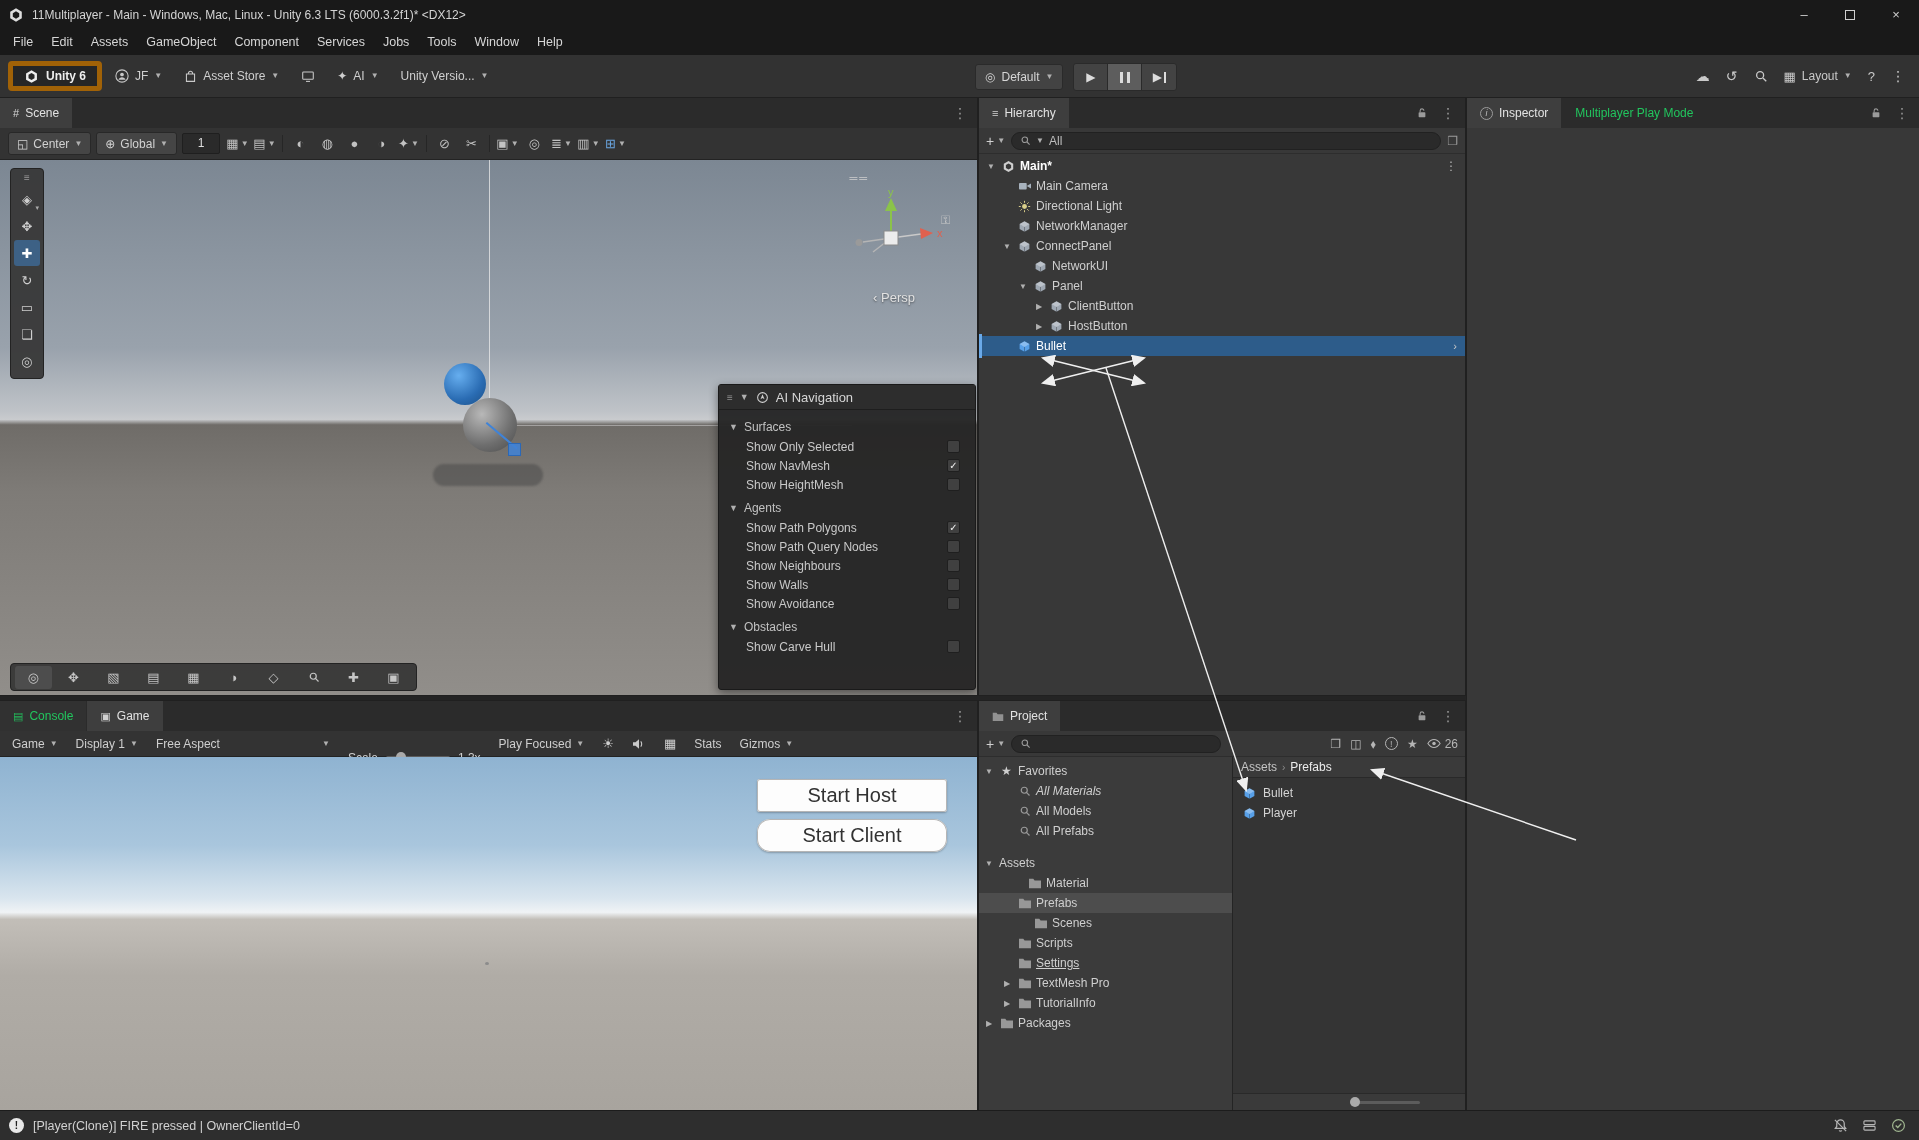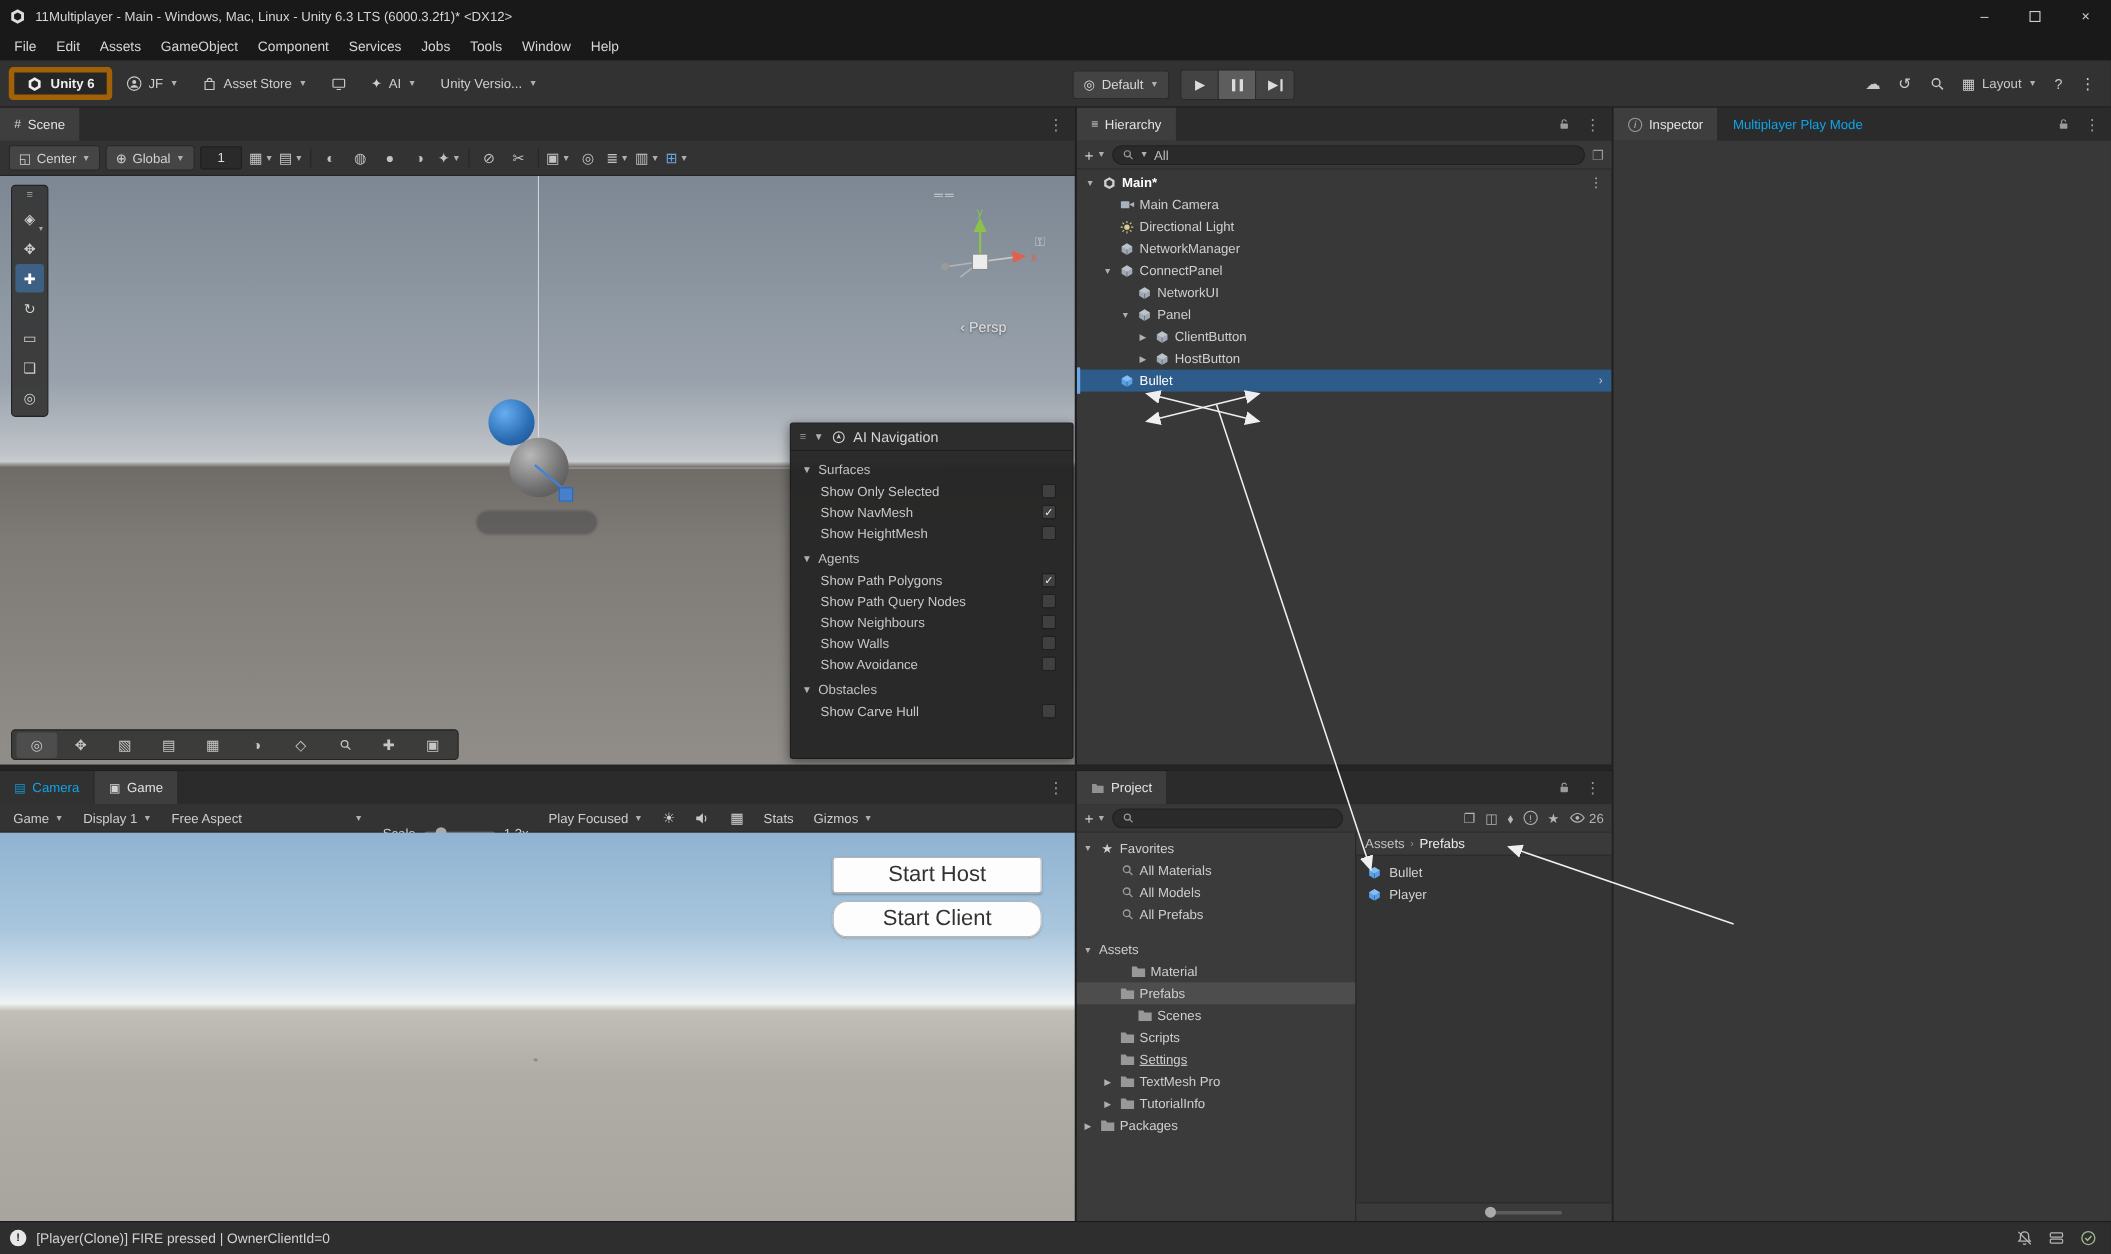--- a/index.html
+++ b/index.html
@@ -30,21 +30,21 @@
   .play-btn:last-child{border-right:none;}
   .play-btn.pressed{background:#5d5d5d;}
   .pause-bar{display:inline-block;width:3px;height:11px;background:#dcdcdc;margin:0 1px;}
   .step-bar{display:inline-block;width:2px;height:11px;background:#dcdcdc;}
   .tb-right{margin-left:auto;display:flex;align-items:center;gap:16px;padding-right:6px;color:#c9c9c9;}
   .tb-icon{display:flex;align-items:center;gap:5px;font-size:14px;color:#c9c9c9;}
 
   
   .panel{position:absolute;background:#383838;box-shadow:0 0 0 1px #202020;}
   .tabbar{height:30px;background:#2b2b2b;display:flex;align-items:stretch;position:relative;}
-  .tab{display:flex;align-items:center;gap:6px;padding:0 13px;color:#0ea5e9;background:#313131;margin-right:1px;font-size:12px;}
+  .tab{display:flex;align-items:center;gap:6px;padding:0 13px;color:#22c55e;background:#313131;margin-right:1px;font-size:12px;}
   .tab.active{background:#3e3e3e;color:#e2e2e2;}
   .tab-icon{font-size:11px;opacity:.9;display:flex;}
   .panel-icons{margin-left:auto;display:flex;align-items:center;gap:13px;padding-right:10px;color:#9b9b9b;font-size:14px;}
   .ci{width:13px;height:13px;border:1px solid #9b9b9b;border-radius:50%;font-size:9px;display:inline-flex;align-items:center;justify-content:center;font-style:italic;color:#bbb;}
 
   
   #scene-panel{left:0;top:98px;width:977px;height:597px;}
   .scene-toolbar{height:32px;background:#333;display:flex;align-items:center;gap:5px;padding:0 8px;border-bottom:1px solid #232323;}
   .st-pill{display:flex;align-items:center;gap:5px;background:#454545;border:1px solid #282828;border-radius:3px;height:23px;padding:0 8px;color:#d2d2d2;}
   .st-input{width:38px;height:21px;background:#2a2a2a;border:1px solid #1f1f1f;border-radius:2px;color:#ddd;text-align:center;line-height:19px;}
@@ -637,21 +637,21 @@
       <span>⋮</span>
     </div>
   </div>
   <div class="inspector-body"></div>
 </div>
 
 <div class="panel" id="game-panel">
   <div class="tabbar">
     <div class="tab">
       <span class="tab-icon">▤</span>
-      <span>Camera</span>
+      <span>Console</span>
     </div>
     <div class="tab active">
       <span class="tab-icon">▣</span>
       <span>Game</span>
     </div>
     <div class="panel-icons">
       <span>⋮</span>
     </div>
   </div>
   <div class="game-toolbar">
@@ -744,21 +744,21 @@
       </span>
     </div>
   </div>
   <div class="project-body">
     <div class="ptree" id="project-tree">
         <div class="prow">
           <span class="arrow">▼</span>
           <span class="obj-icon" style="color: rgb(207, 207, 207);">★</span>
           <span class="plabel">Favorites</span>
         </div>
-        <div class="prow" style="padding-left: 22px;">
+        <div class="prow" style="padding-left: 22px; font-style: italic;">
           <span class="arrow"></span>
           <span class="obj-icon">
             <svg width="12" height="12" viewBox="0 0 16 16">
               <circle cx="7" cy="7" r="4" fill="none" stroke="#9a9a9a" stroke-width="1.6"></circle>
               <line x1="10.2" y1="10.2" x2="14" y2="14" stroke="#9a9a9a" stroke-width="1.6"></line>
             </svg>
           </span>
           <span class="plabel">All Materials</span>
         </div>
         <div class="prow" style="padding-left: 22px;">

